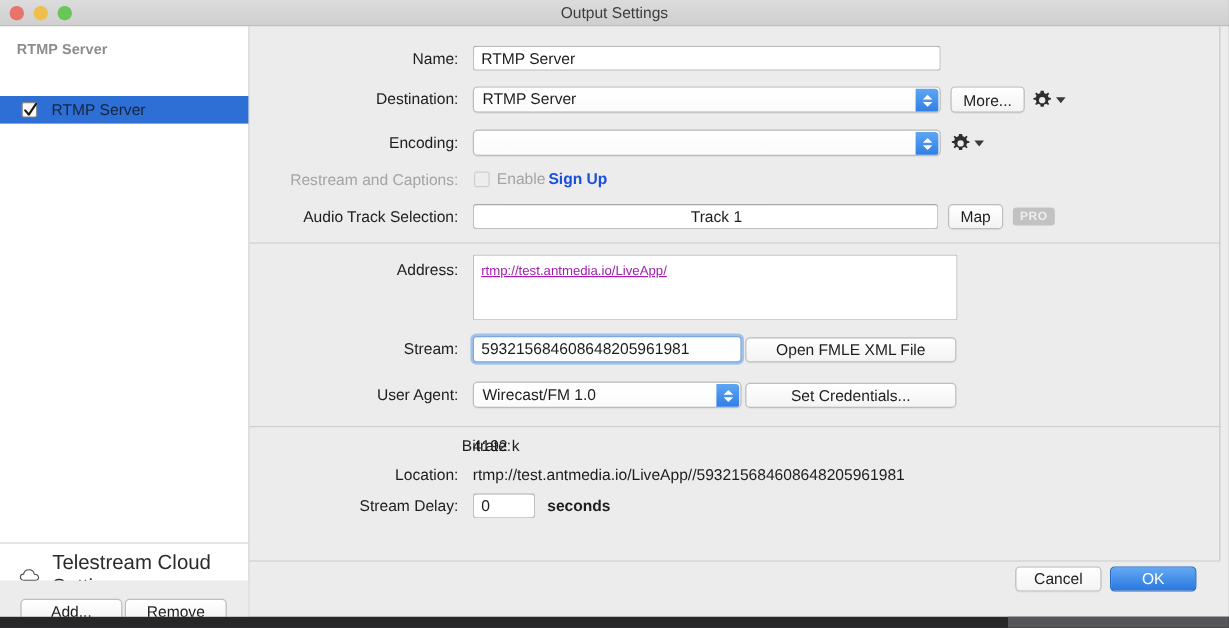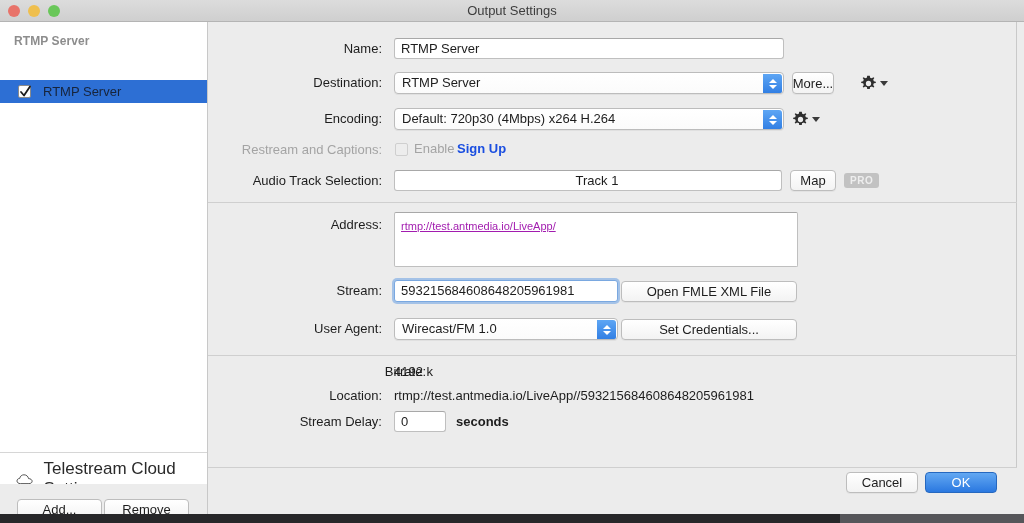--- a/index.html
+++ b/index.html
@@ -380,32 +380,31 @@
     <div class="tfield" style="left:186px; top:16px; width:390px; height:21px;">RTMP Server</div>
 
     <div class="flabel" style="left:0px; top:50px;">Destination:</div>
     <div class="popup" style="left:186px; top:50px; width:390px; height:22px;">
       <span>RTMP Server</span>
       <span class="stepper">
         <i class="chev up"></i>
           <i class="chev down"></i>
       </span>
     </div>
-    <div class="btn" style="position:absolute; left:584px; top:50px; width:42px; height:22px;">More...</div>
+    <div class="btn" style="position:absolute; left:584px; top:50px; width:62px; height:22px;">More...</div>
     <div class="gear" style="left:652px; top:53px;">
       <svg width="17" height="17" viewBox="0 0 20 20">
         <path d="M10 0.8 l1.5 0 0.45 2.3 a7 7 0 0 1 1.9 0.8 l1.95 -1.35 1.05 1.05 -1.35 1.95 a7 7 0 0 1 0.8 1.9 l2.3 0.45 0 1.5 -2.3 0.45 a7 7 0 0 1 -0.8 1.9 l1.35 1.95 -1.05 1.05 -1.95 -1.35 a7 7 0 0 1 -1.9 0.8 l-0.45 2.3 -1.5 0 -1.5 0 -0.45 -2.3 a7 7 0 0 1 -1.9 -0.8 l-1.95 1.35 -1.05 -1.05 1.35 -1.95 a7 7 0 0 1 -0.8 -1.9 l-2.3 -0.45 0 -1.5 2.3 -0.45 a7 7 0 0 1 0.8 -1.9 l-1.35 -1.95 1.05 -1.05 1.95 1.35 a7 7 0 0 1 1.9 -0.8 l0.45 -2.3 z" fill="#2e2e2e"></path>
         <circle cx="10" cy="10" r="3.1" fill="#ececec"></circle>
       </svg>
       <i class="tri-down"></i>
     </div>
 
     <div class="flabel" style="left:0px; top:86px;">Encoding:</div>
     <div class="popup" style="left:186px; top:86px; width:390px; height:22px;">
-      <span>Default: 720p30 (4Mbps) x264 H.264</span>
       <span class="stepper">
         <i class="chev up"></i>
           <i class="chev down"></i>
       </span>
     </div>
     <div class="gear" style="left:584px; top:89px;">
       <svg width="17" height="17" viewBox="0 0 20 20">
         <path d="M10 0.8 l1.5 0 0.45 2.3 a7 7 0 0 1 1.9 0.8 l1.95 -1.35 1.05 1.05 -1.35 1.95 a7 7 0 0 1 0.8 1.9 l2.3 0.45 0 1.5 -2.3 0.45 a7 7 0 0 1 -0.8 1.9 l1.35 1.95 -1.05 1.05 -1.95 -1.35 a7 7 0 0 1 -1.9 0.8 l-0.45 2.3 -1.5 0 -1.5 0 -0.45 -2.3 a7 7 0 0 1 -1.9 -0.8 l-1.95 1.35 -1.05 -1.05 1.35 -1.95 a7 7 0 0 1 -0.8 -1.9 l-2.3 -0.45 0 -1.5 2.3 -0.45 a7 7 0 0 1 0.8 -1.9 l-1.35 -1.95 1.05 -1.05 1.95 1.35 a7 7 0 0 1 1.9 -0.8 l0.45 -2.3 z" fill="#2e2e2e"></path>
         <circle cx="10" cy="10" r="3.1" fill="#ececec"></circle>
       </svg>

